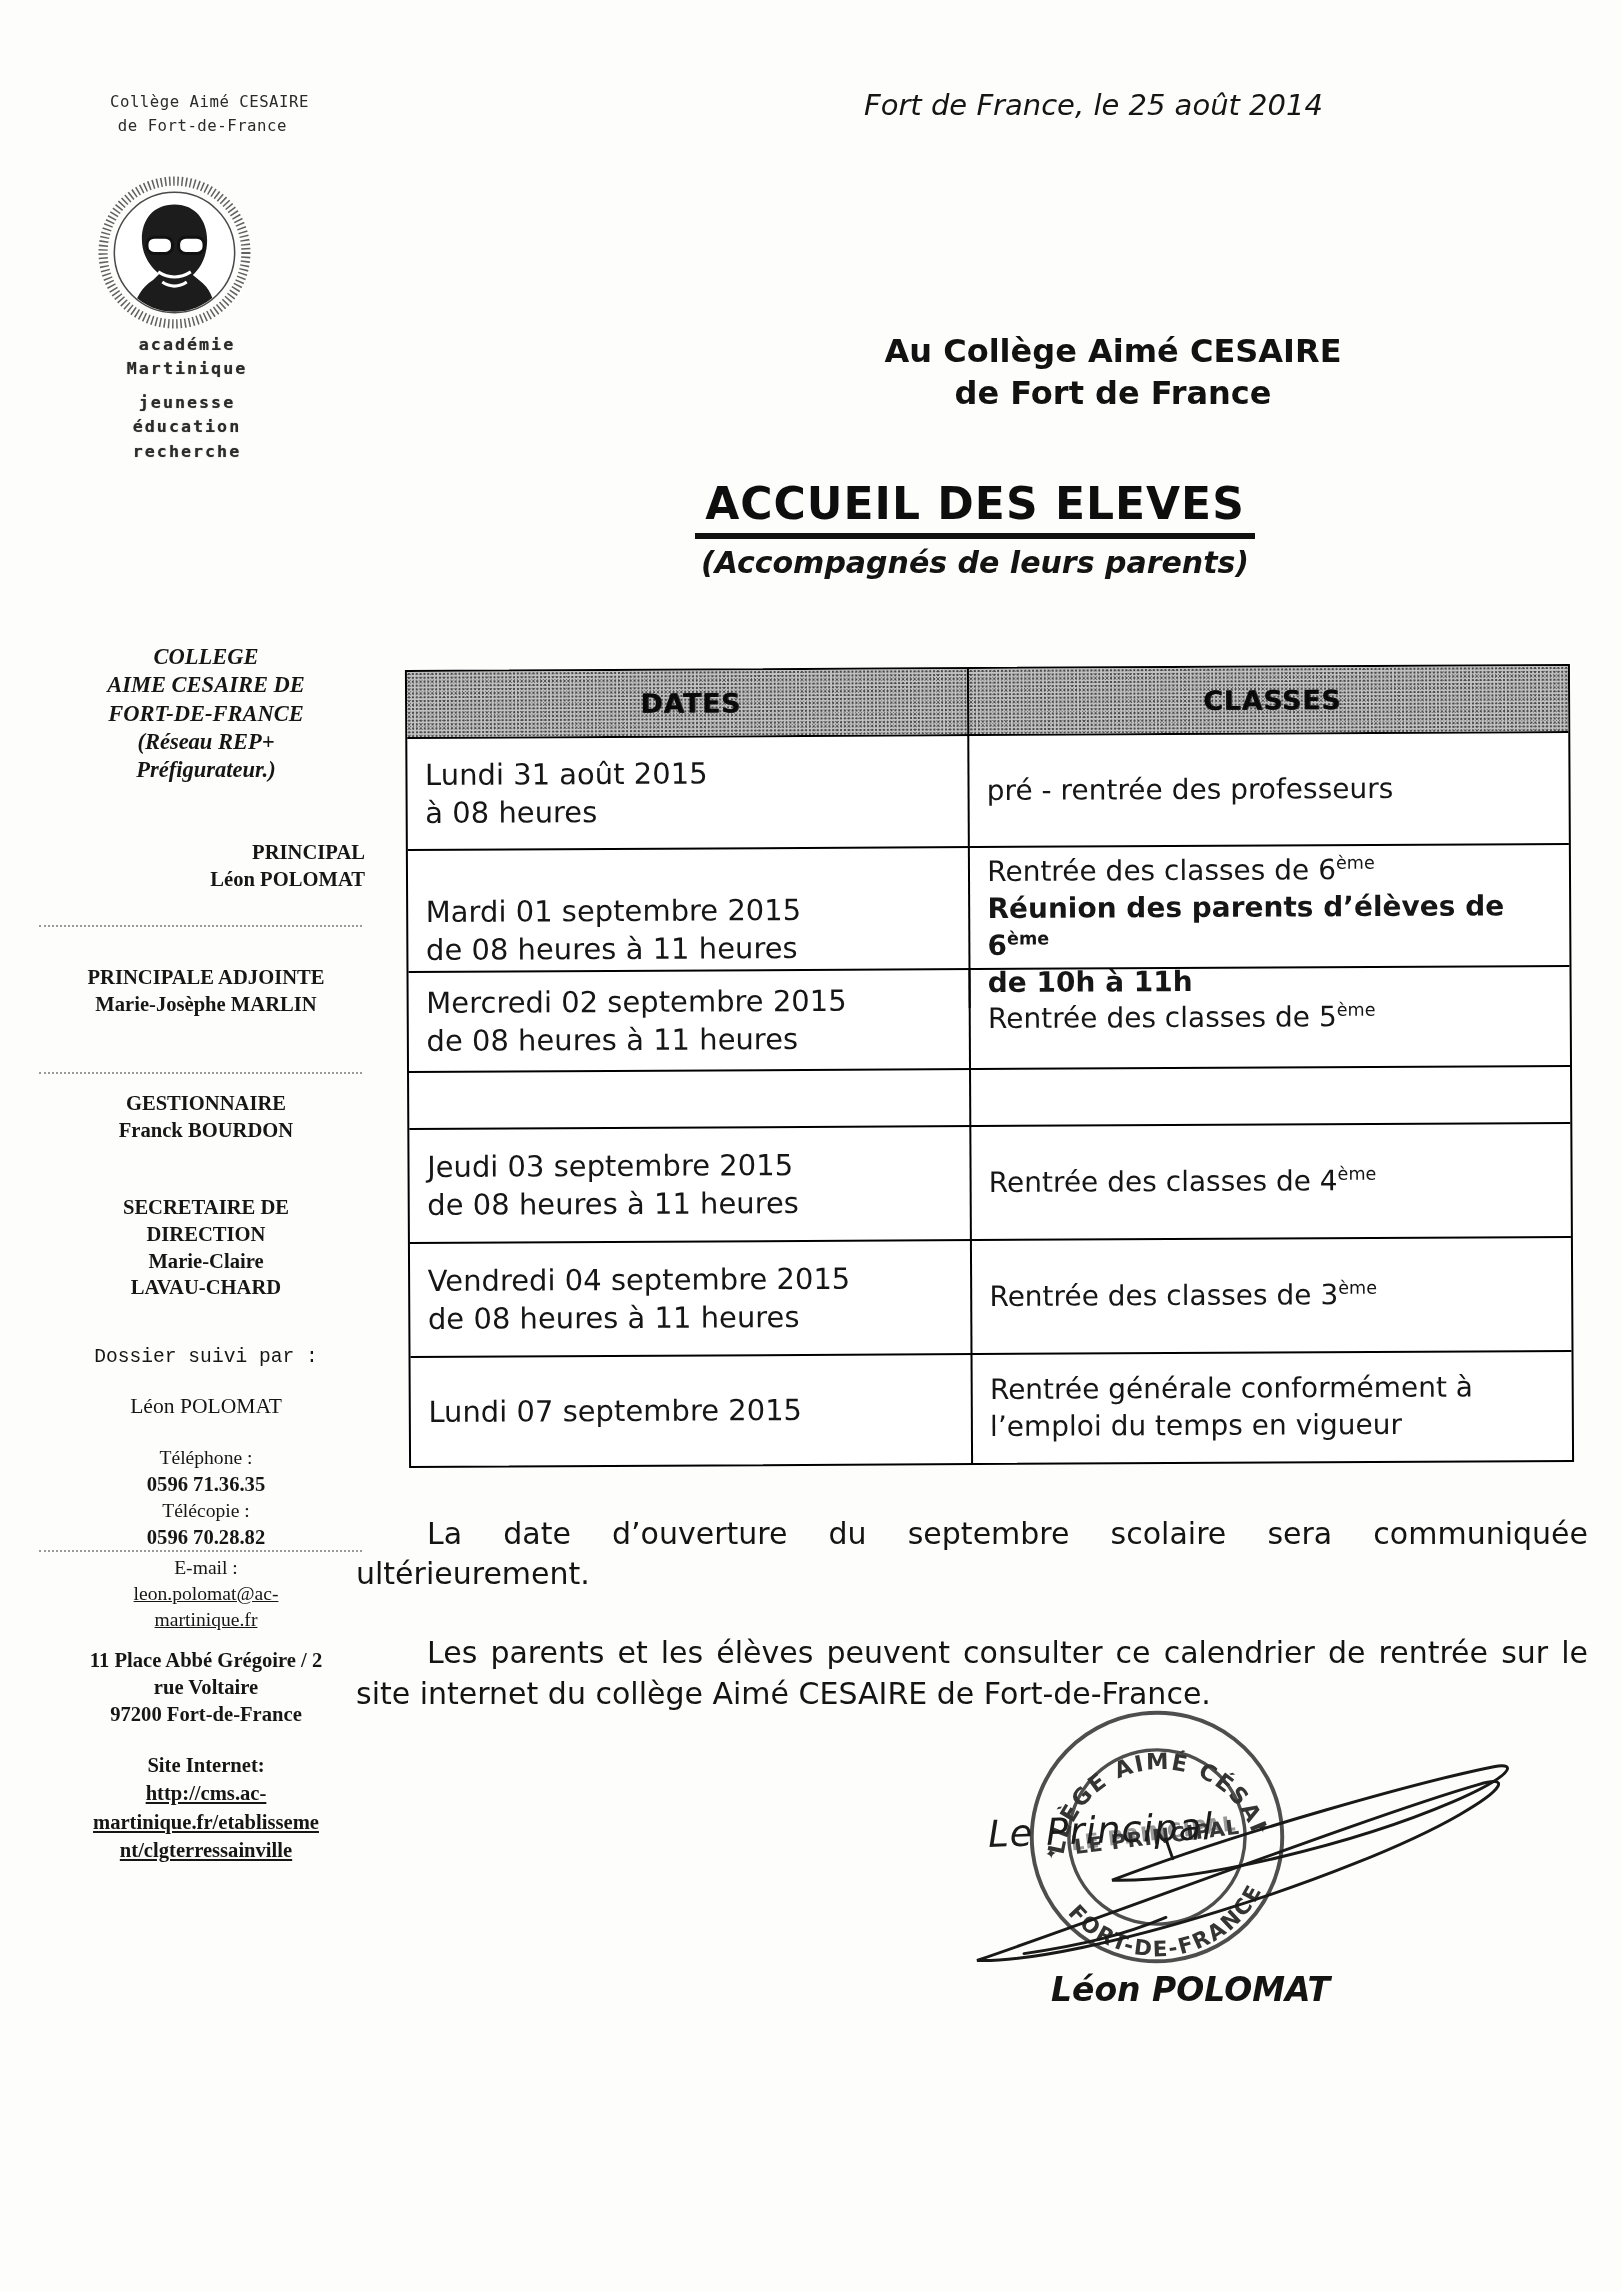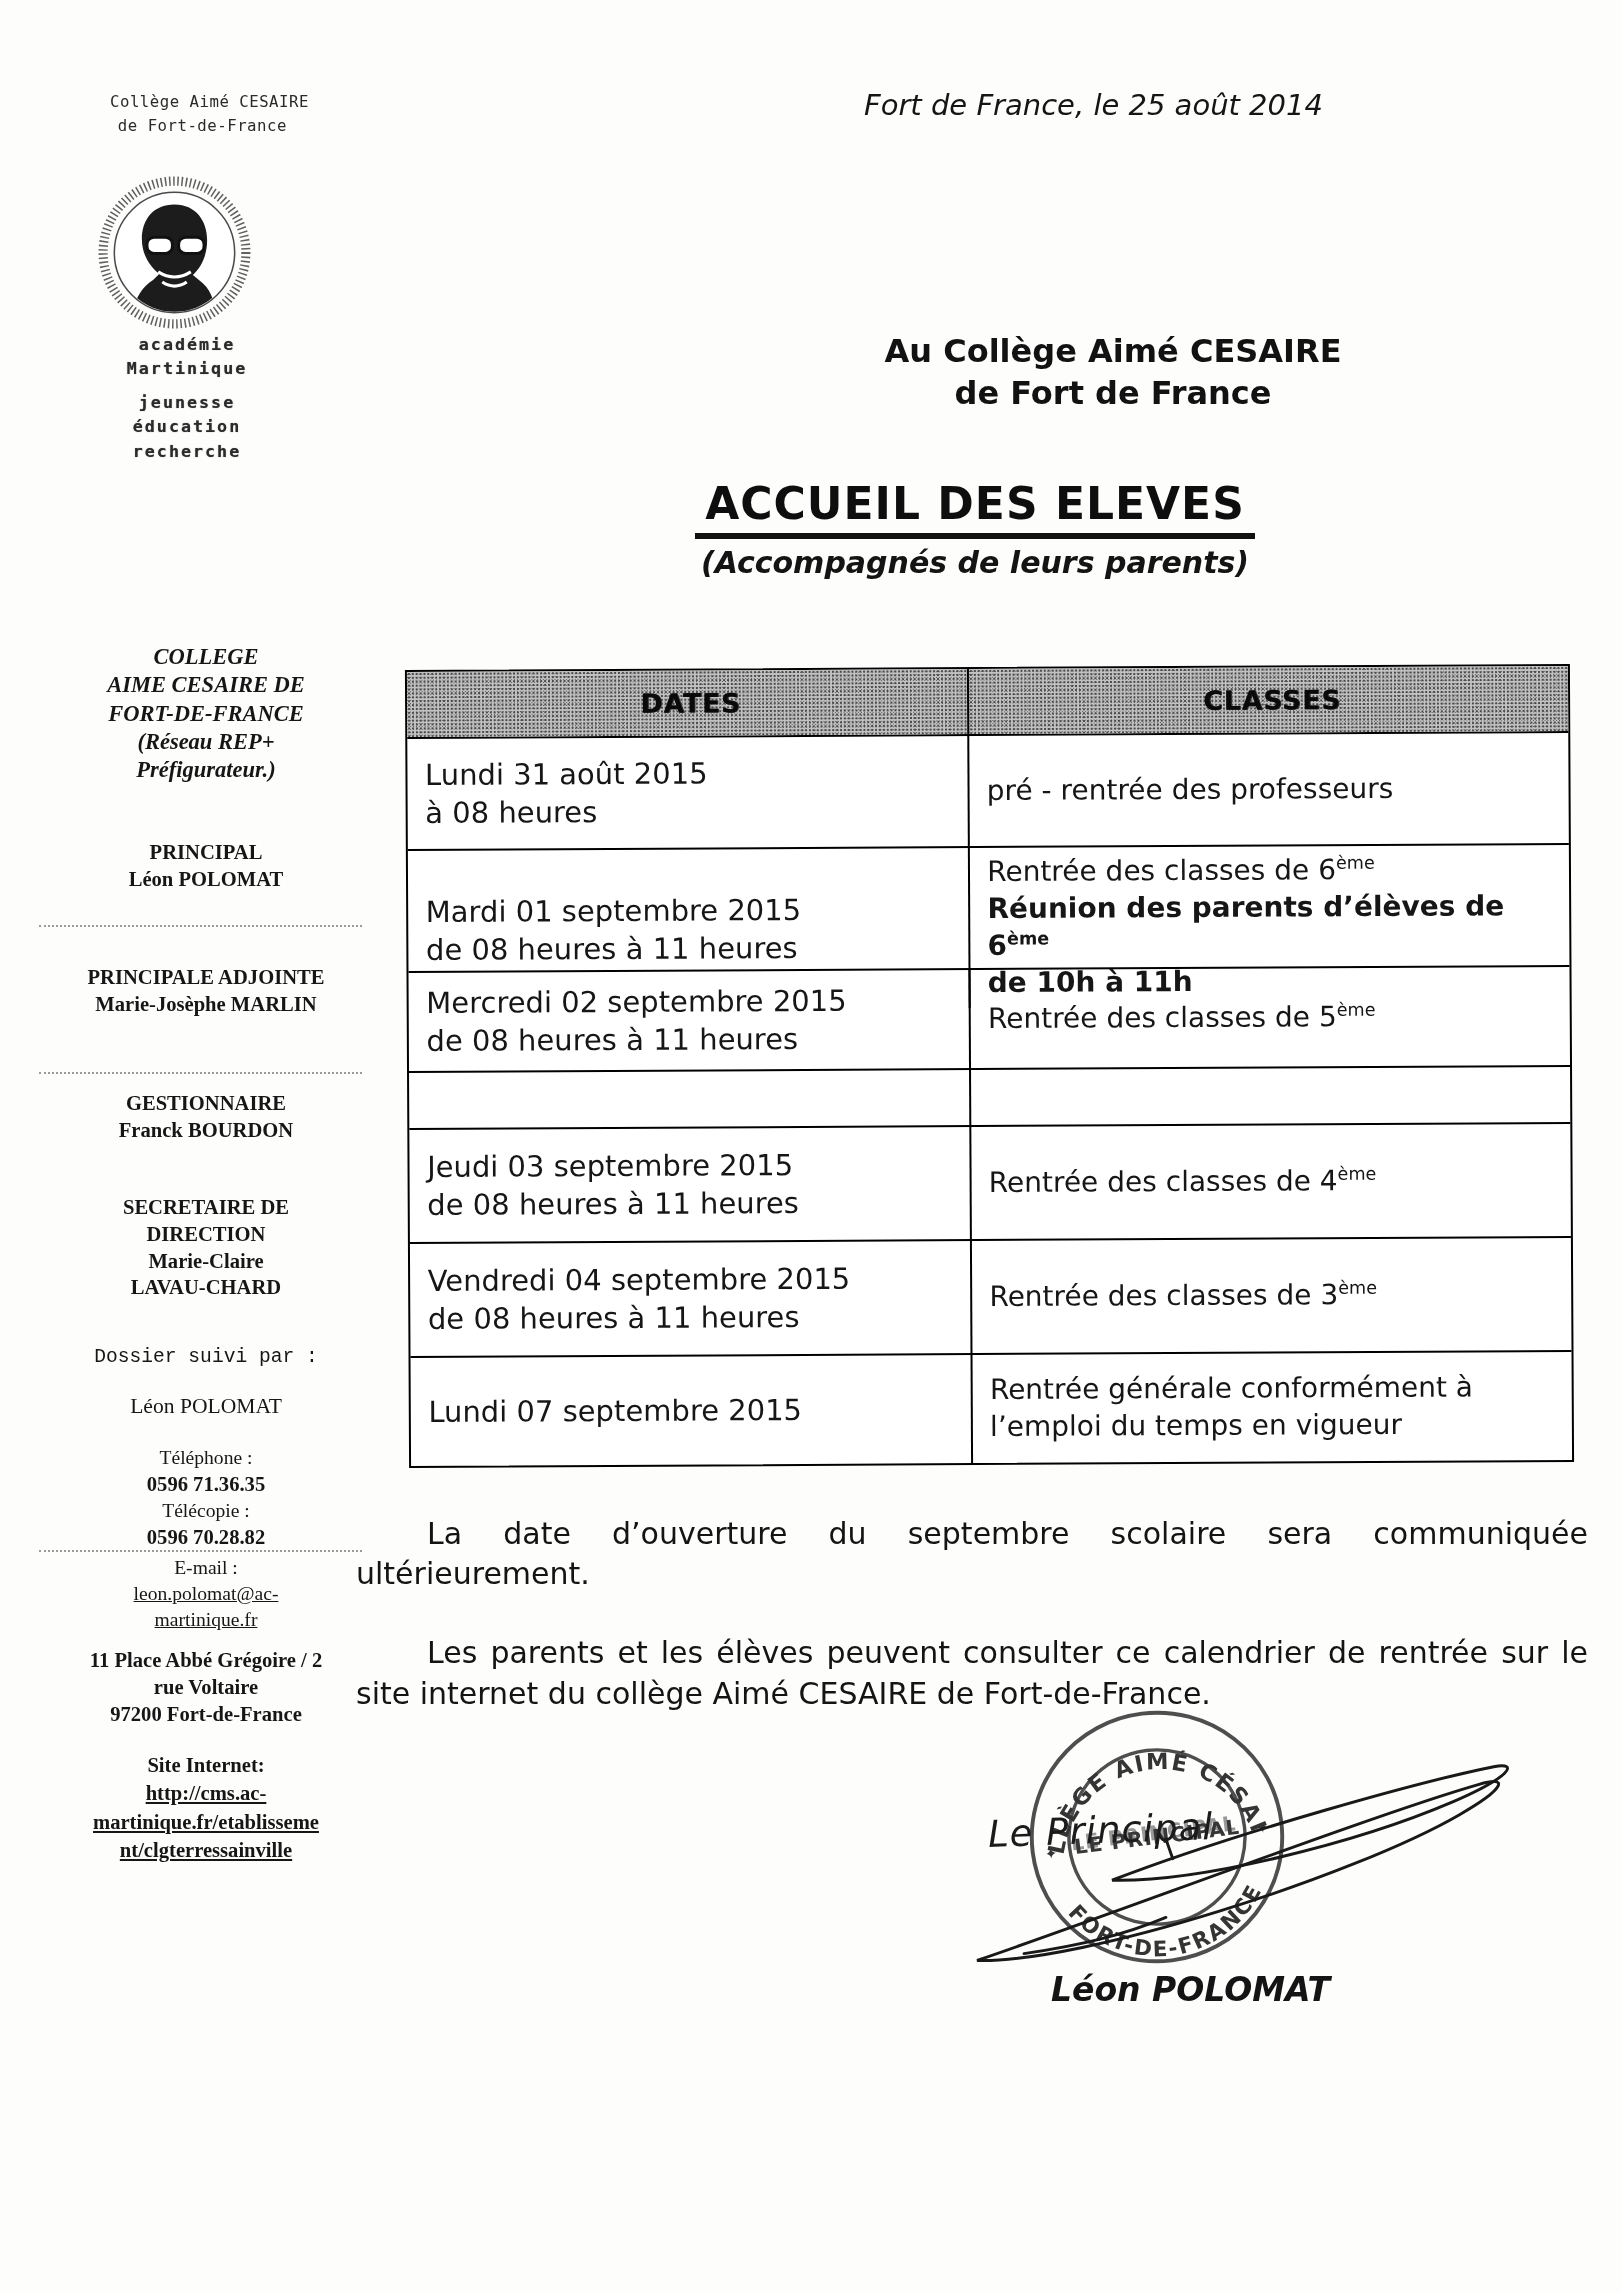--- a/index.html
+++ b/index.html
@@ -22,21 +22,21 @@
            font-weight:bold;font-size:32px;line-height:1.3;color:#121212;}
   .section-wrap{position:absolute;left:632px;top:478px;width:686px;text-align:center;}
   .section-title{display:inline-block;font-weight:bold;font-size:44px;letter-spacing:1px;
                  border-bottom:6.9px solid #111;padding:0 9.8px 3.9px 9.8px;color:#0e0e0e;}
   .section-note{margin-top:5.9px;font-weight:bold;font-style:italic;font-size:30px;color:#141414;}
   
   .sb{position:absolute;left:47px;width:318px;text-align:center;
       font-family:"Liberation Serif","DejaVu Serif",serif;color:#161616;}
   .sb-school{top:625px;font-weight:bold;font-style:italic;font-size:22.5px;line-height:1.26;margin-top:18px;}
   .sb-role{font-weight:bold;font-size:20.6px;line-height:1.3;}
-  .sb-principal{top:839px;} .sb-adjointe{top:964px;} .sb-gest{top:1090px;} .sb-secret{top:1194px;}
+  .sb-principal{top:839px;text-align:right;} .sb-adjointe{top:964px;} .sb-gest{top:1090px;} .sb-secret{top:1194px;}
   .sb-plain{font-size:19.6px;line-height:1.32;}
   .sb-dossier{top:1345px;font-family:Liberation Mono, monospace;} .sb-dossier-name{top:1392px;font-size:21.6px;}
   .sb-phone{top:1445px;} .sb-phone .num{font-weight:bold;font-size:20.6px;}
   .sb-email{top:1555px;} .sb-email .lnk{text-decoration:underline;color:#161616;display:block;}
   .sb-addr{top:1647px;font-weight:bold;font-size:20.6px;line-height:1.3;}
   .sb-site{top:1751px;font-weight:bold;font-size:20.6px;line-height:1.38;}
   .sb-site .lnk{text-decoration:underline;color:#161616;display:block;}
   .sb-dot{position:absolute;left:39px;width:323px;border-top:2px dotted #9a9a9a;}
   .dot1{top:925px;} .dot2{top:1072px;} .dot3{top:1550px;}
   

